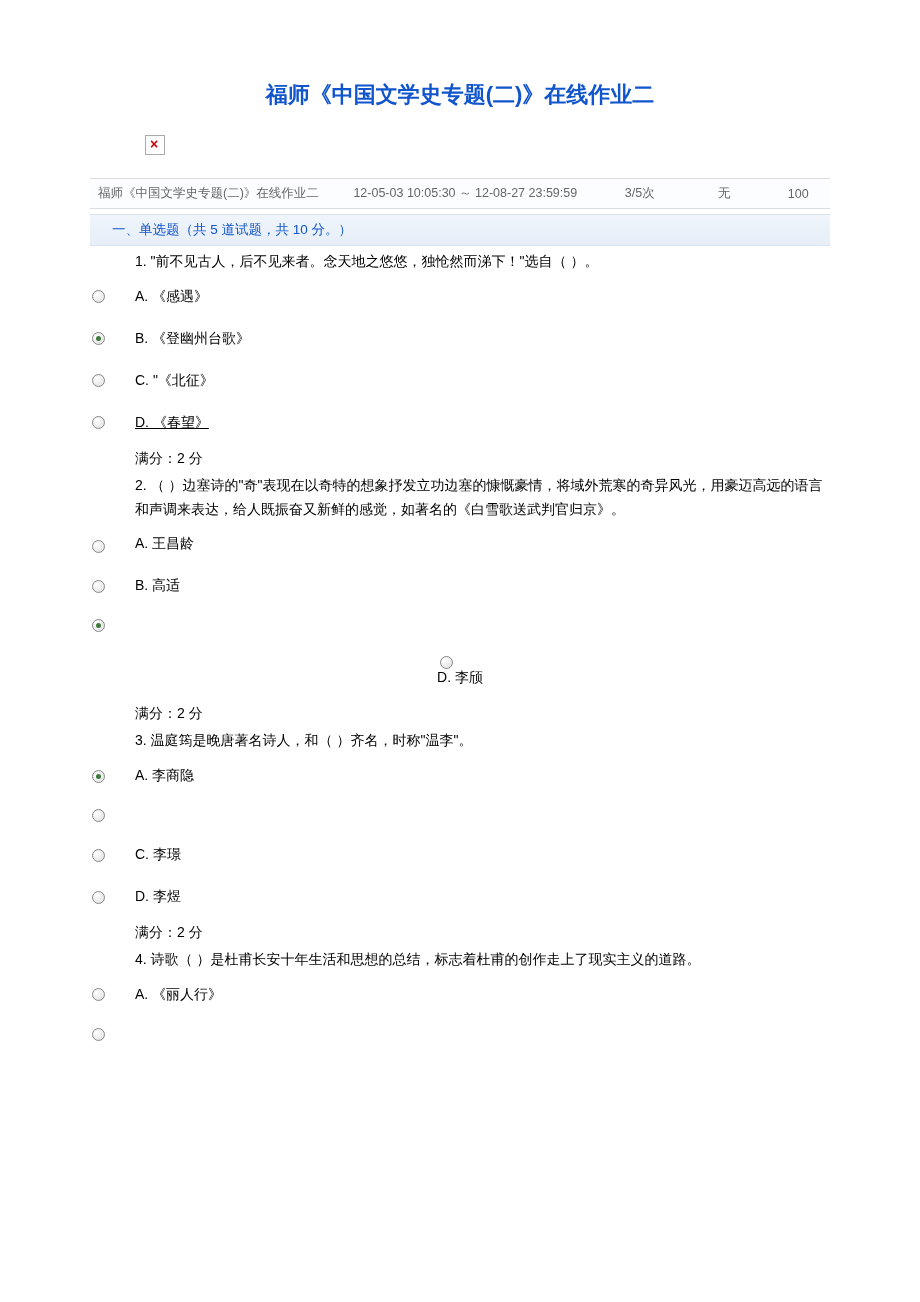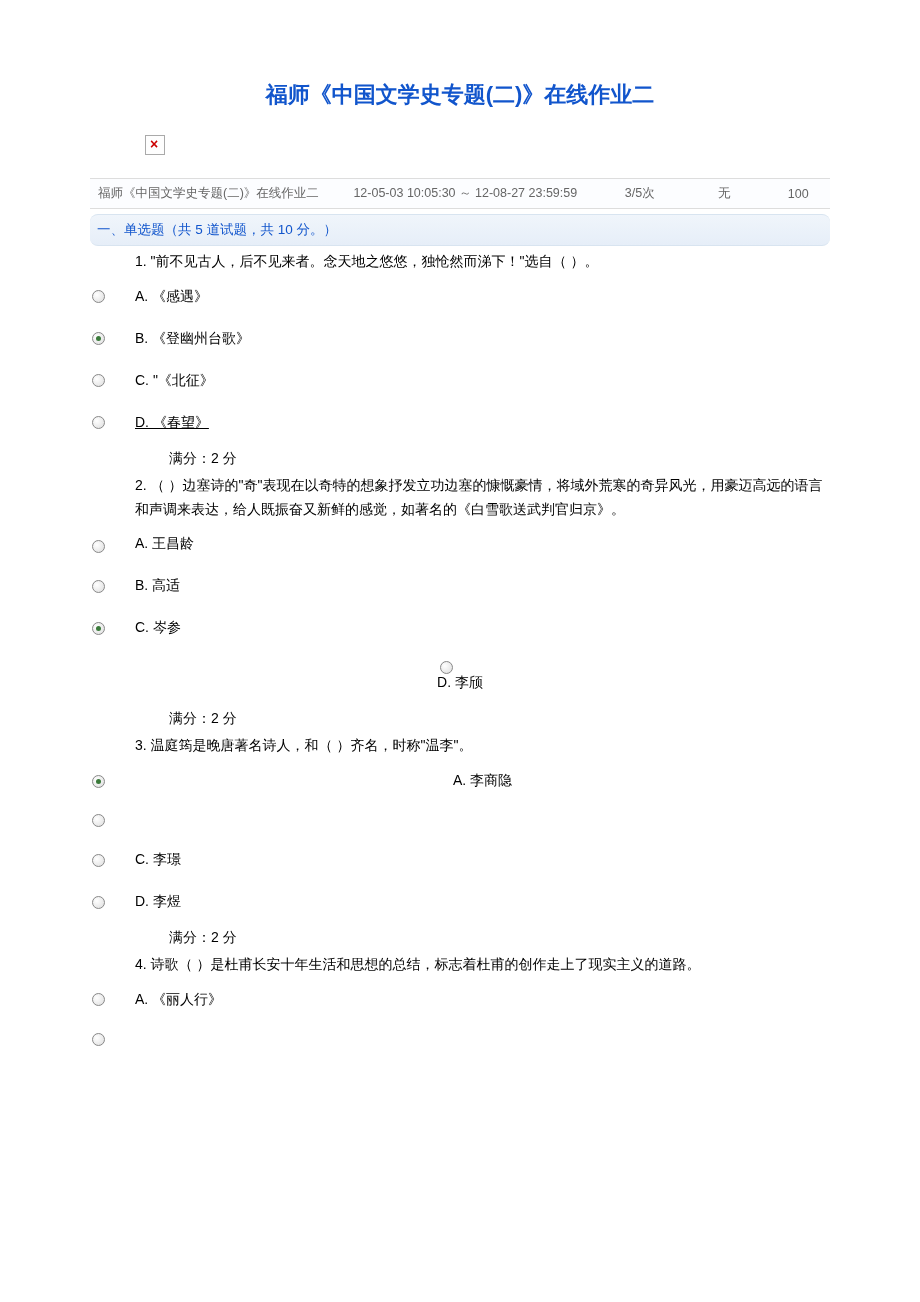--- a/index.html
+++ b/index.html
@@ -49,24 +49,23 @@
       border-bottom: 1px solid #ddd;
       padding: 6px 4px;
       text-align: center;
       background: #fcfdff;
     }
     table.meta td:first-child { text-align: left; padding-left: 8px; }
     .section-header {
       background: linear-gradient(#f0f5fb, #e6eef8);
       border-top: 1px solid #d8e4f0;
       border-bottom: 1px solid #d8e4f0;
-      padding: 6px 7px;
+      padding: 6px 22px;
       color: #1155cc;
       font-size: 13.5px;
-      border-radius: 8px;
     }
     .question-block { margin-left: 45px; }
     .question-text {
       padding: 4px 0 2px 0;
       line-height: 1.7;
       font-size: 14px;
     }
     .opt-row {
       display: flex;
       align-items: center;
@@ -92,21 +91,20 @@
     }
     .radio.selected::after {
       content: "";
       width: 5px; height: 5px;
       background: #3a7a3a;
       border-radius: 50%;
       display: block;
     }
     .opt-text { flex: 1; font-size: 14px; }
     .score {
-      margin-left: 34px;
       padding: 6px 0 2px 0;
       font-size: 14px;
     }
   </style>
 </head>
 <body>
 
 
 
 <h1>福师《中国文学史专题(二)》在线作业二</h1>
@@ -170,35 +168,34 @@
 <div class="opt-row" style="margin-left:0;">
   <div class="radio-col">
       <span class="radio"></span>
     </div>
   <div class="opt-text">B. 高适</div>
 </div>
 <div class="opt-row" style="margin-left:0;">
   <div class="radio-col">
       <span class="radio selected"></span>
     </div>
-  <div class="opt-text">C. 岑参</div>
 </div>
 <div class="opt-row" style="margin-left:0;flex-direction:column;">
   <div class="radio-col">
       <span class="radio"></span>
     </div>
   <div class="opt-text">D. 李颀</div>
 </div>
 <div class="question-block">
   <div class="score">满分：2  分</div>
   <div class="question-text">3. 温庭筠是晚唐著名诗人，和（ ）齐名，时称"温李"。</div>
 </div>
 
 
-<div class="opt-row" style="margin-left:0;text-align:center;">
+<div class="opt-row" style="margin-left:0;">
   <div class="radio-col">
       <span class="radio selected"></span>
     </div>
   <div class="opt-text">A. 李商隐</div>
 </div>
 <div class="opt-row" style="margin-left:0;">
   <div class="radio-col">
       <span class="radio"></span>
     </div>
 </div>

